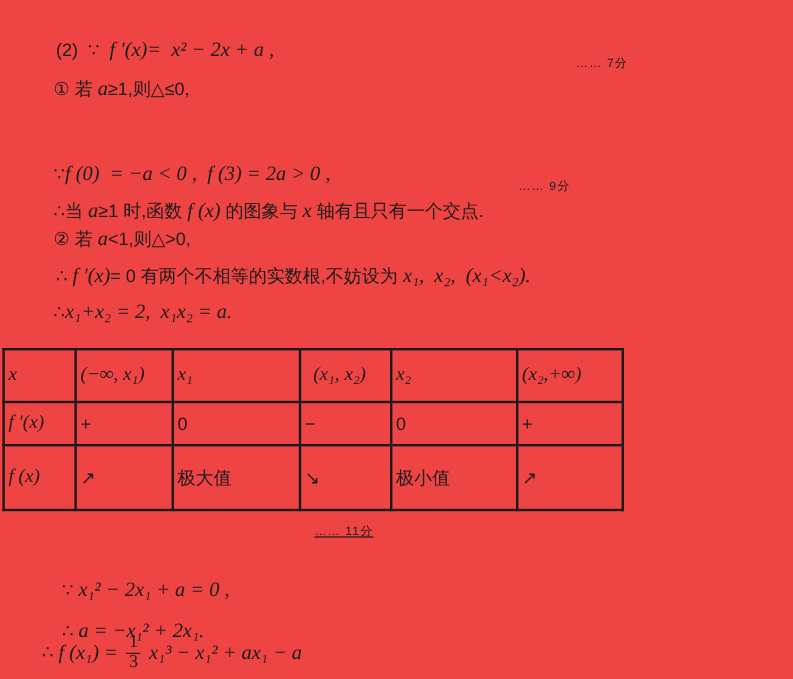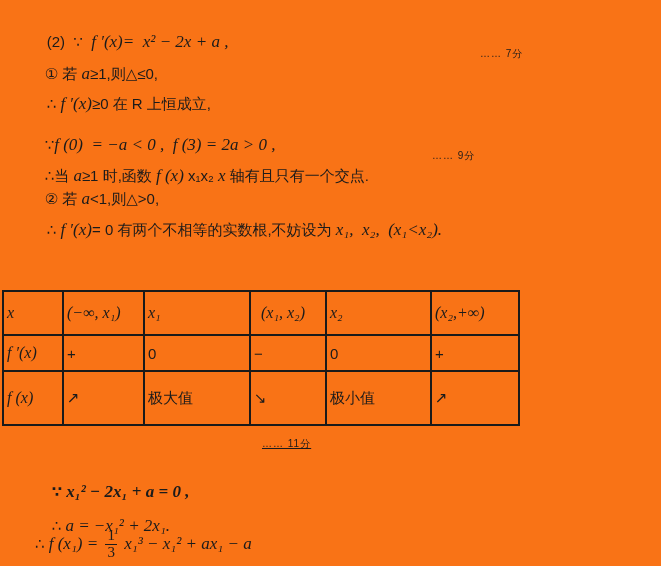--- a/index.html
+++ b/index.html
@@ -1,17 +1,17 @@
 <!DOCTYPE html>
 <html><head>
 <meta charset="utf-8">
 <style>
   html,body { margin:0; padding:0; background:#fff; }
   .page {
-    position:relative; width:661px; height:566px; background:#f97316;
+    position:relative; width:661px; height:566px; background:#ef4444;
     color:#1b1b1b; overflow:hidden;
     font-family:"Liberation Sans","DejaVu Sans",sans-serif;
   }
   .blk { position:absolute; white-space:pre; font-size:15px; line-height:20px; }
   .cn { font-family:"Liberation Sans","DejaVu Sans",sans-serif; font-size:15px; }
   .fm { font-family:"Liberation Serif","DejaVu Serif",serif; font-style:italic; font-size:17px; }
   .score { font-size:10px; letter-spacing:1px; }
   .flexrow { display:flex; align-items:center; }
   .frac {
     display:inline-block; text-align:center; vertical-align:middle;
@@ -39,41 +39,41 @@
 
   <div class="blk" style="left:30px; top:12px;">
     <span class="cn">(2)  ∵  </span><span class="fm">f ′(x)=  x² − 2x + a ,</span>
   </div>
 
   <div class="blk" style="left:28px; top:44px;">
     <span class="cn">① 若 </span><span class="fm">a</span><span class="cn">≥1,则△≤0,</span>
   </div>
   <div class="blk score" style="left:480px; top:44px;">…… 7分</div>
 
-  <div class="blk" style="left:30px; top:74px;">
-    <span class="cn">∴ </span><span class="fm">f ′(x)</span><span class="cn">≥0 在 R 上恒成立,</span>
-  </div>
 
   <div class="blk" style="left:28px; top:115px;">
     <span class="cn">∵</span><span class="fm">f (0)  = −a &lt; 0 ,  f (3) = 2a &gt; 0 ,</span>
   </div>
 
   <div class="blk" style="left:28px; top:146px;">
-    <span class="cn">∴当 </span><span class="fm">a</span><span class="cn">≥1 时,函数 </span><span class="fm">f (x)</span><span class="cn"> x₁x₂ </span><span class="fm">x</span><span class="cn"> 轴有且只有一个交点.</span>
+    <span class="cn">∴当 </span><span class="fm">a</span><span class="cn">≥1 时,函数 </span><span class="fm">f (x)</span><span class="cn"> 的图象与 </span><span class="fm">x</span><span class="cn"> 轴有且只有一个交点.</span>
   </div>
   <div class="blk score" style="left:432px; top:146px;">…… 9分</div>
 
   <div class="blk" style="left:28px; top:169px;">
     <span class="cn">② 若 </span><span class="fm">a</span><span class="cn">&lt;1,则△&gt;0,</span>
   </div>
 
   <div class="blk" style="left:30px; top:200px;">
     <span class="cn">∴ </span><span class="fm">f ′(x)</span><span class="cn">= 0 有两个不相等的实数根,不妨设为 </span><span class="fm">x₁,  x₂,  (x₁&lt;x₂).</span>
   </div>
 
+  <div class="blk" style="left:28px; top:230px;">
+    <span class="cn">∴</span><span class="fm">x₁+x₂ = 2,  x₁x₂ = a.</span>
+  </div>
 
 
   <table class="vtable">
     <colgroup>
       <col style="width:60px">
         <col style="width:81px">
         <col style="width:106px">
       <col style="width:76px">
         <col style="width:105px">
         <col style="width:88px">
@@ -101,21 +101,21 @@
       <td class="tcn vtop">极大值</td>
       <td class="tcn arrow">↘</td>
       <td class="tcn vtop">极小值</td>
       <td class="tcn arrow">↗</td>
     </tr>
   </tbody>
     </table>
 
   <div class="blk score" style="left:262px; top:434px;text-decoration:underline;">…… 11分</div>
 
-  <div class="blk" style="left:35px; top:462px;font-weight:bold;">
+  <div class="blk" style="left:35px; top:462px;">
     <span class="cn">∵ </span><span class="fm">x₁² − 2x₁ + a = 0 ,</span>
   </div>
 
   <div class="blk" style="left:35px; top:496px;">
     <span class="cn">∴ </span><span class="fm">a = −x₁² + 2x₁.</span>
   </div>
 
   <div class="blk flexrow" style="left:35px; top:528px;">
     <span class="cn">∴ </span><span class="fm">f (x₁) = </span><span class="frac"><span class="num">1</span><span class="den" style="display:block">3</span></span><span class="fm"> x₁³ − x₁² + ax₁ − a</span>
   </div>

